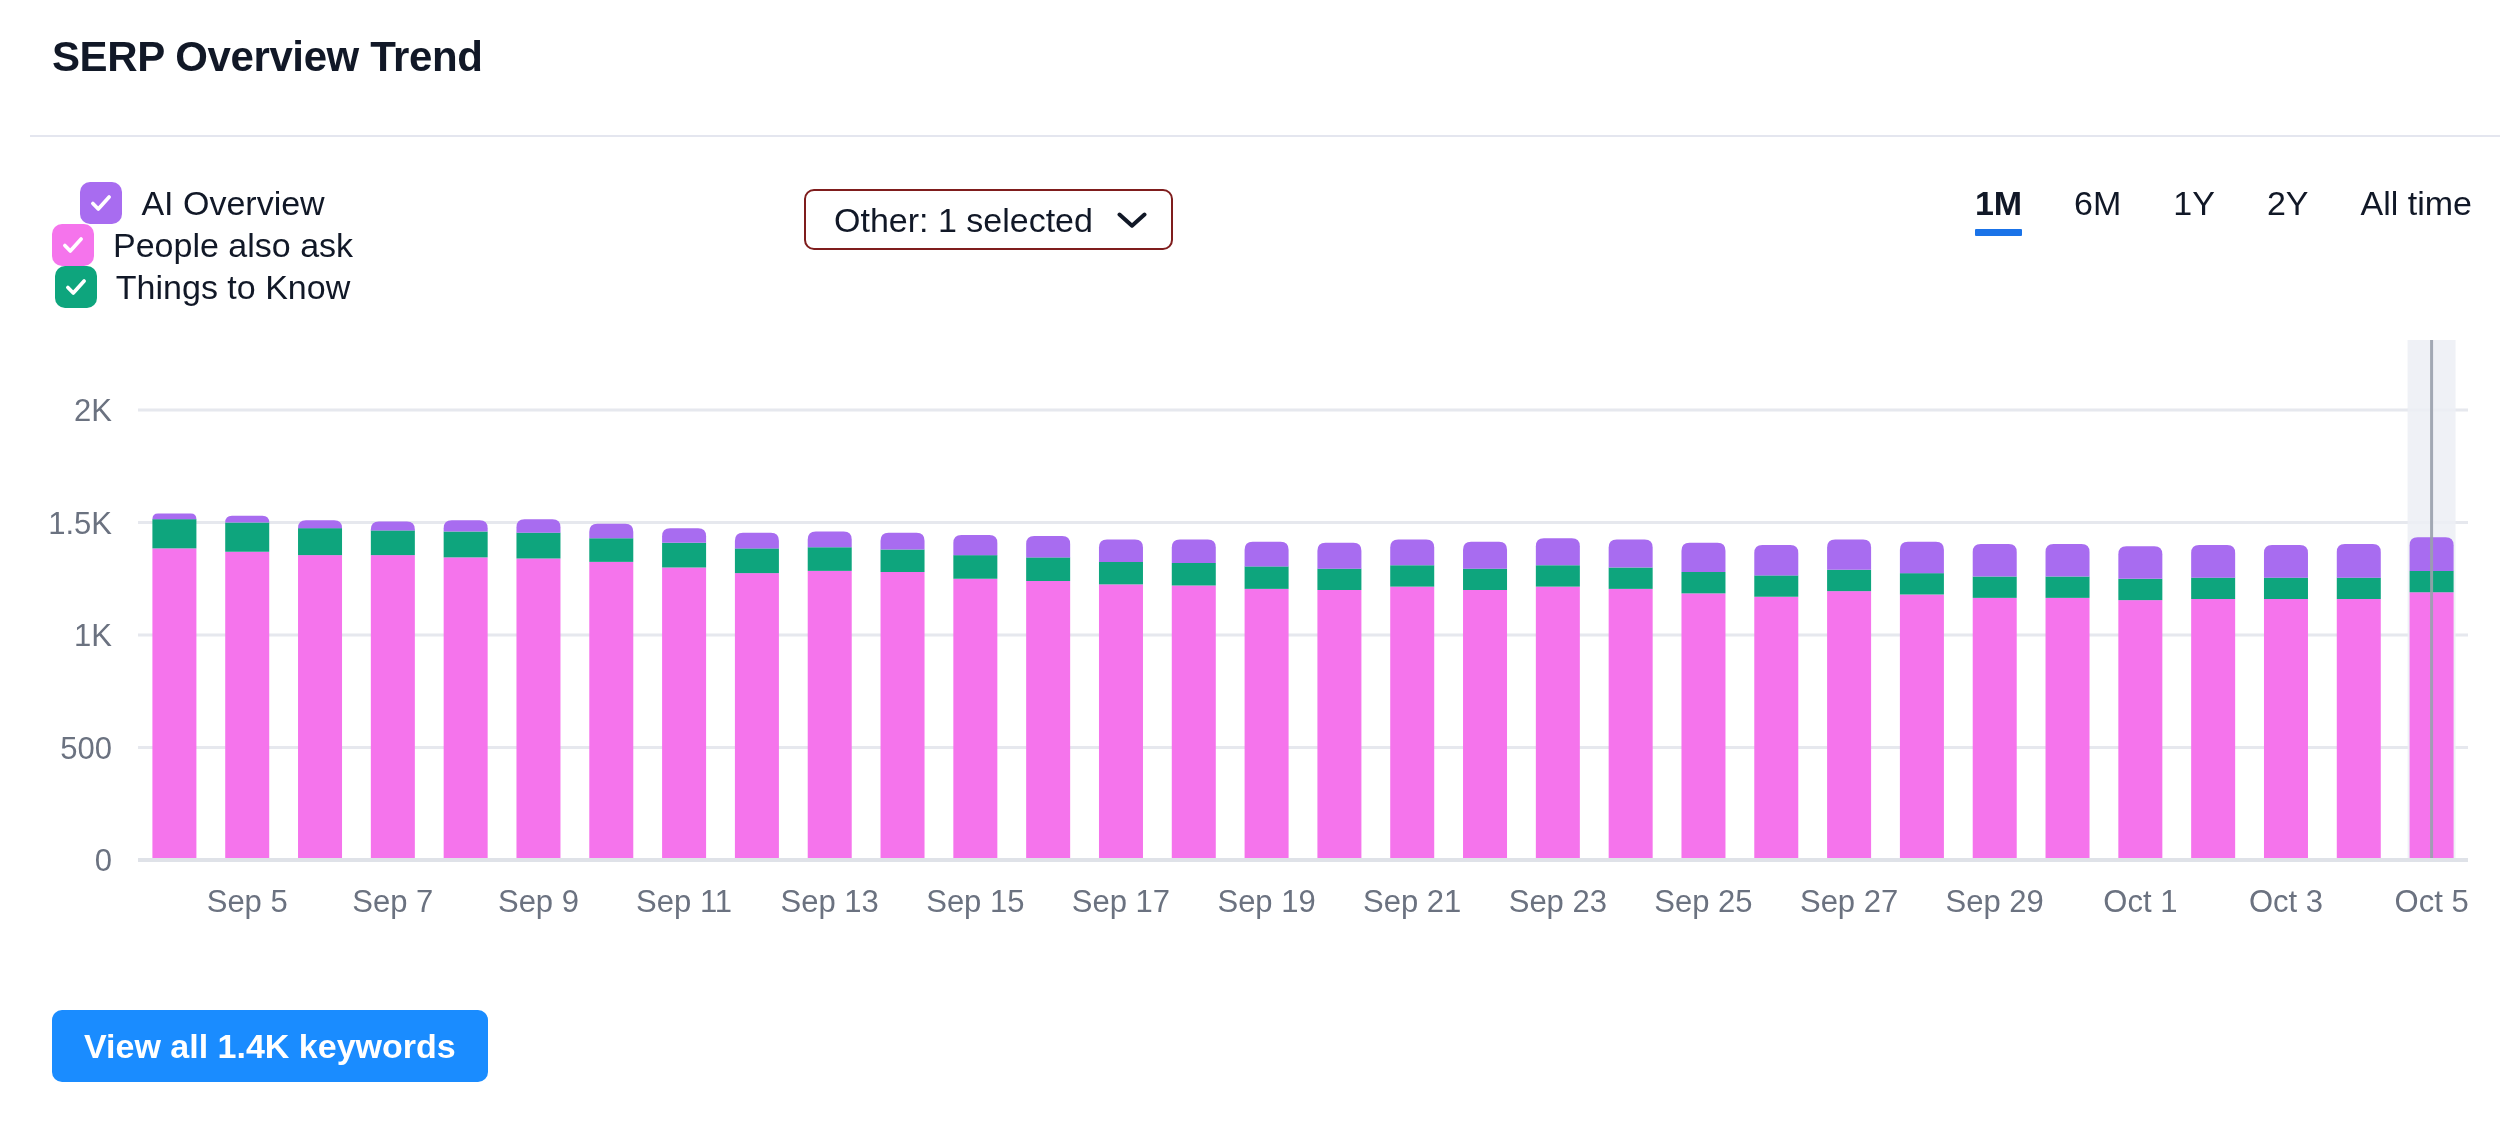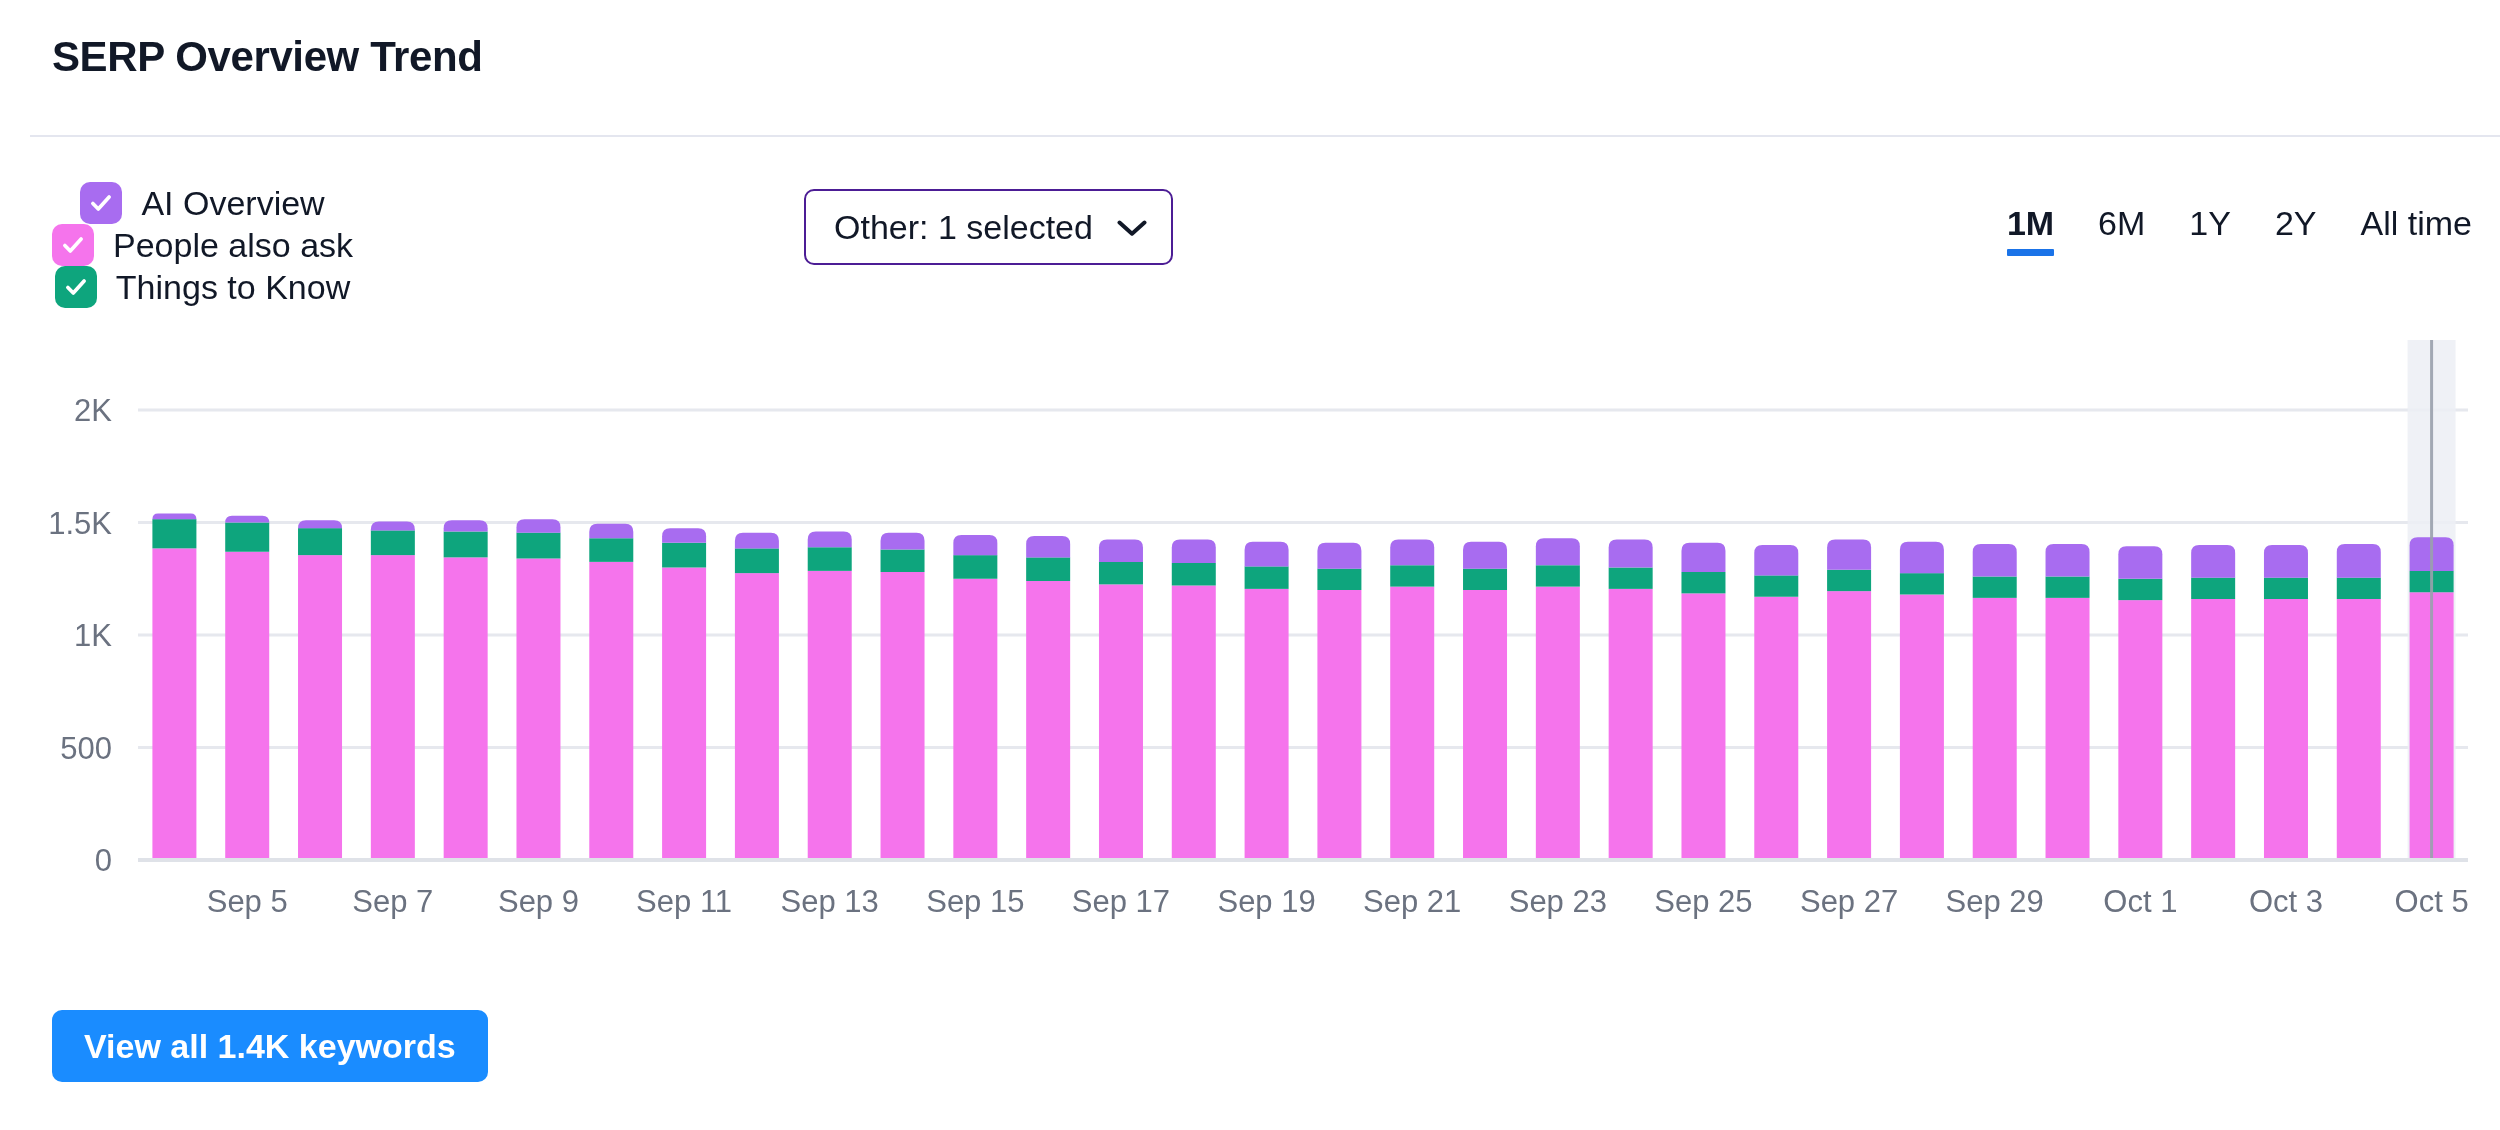--- a/index.html
+++ b/index.html
@@ -90,50 +90,50 @@
     margin-left: 19px;
     white-space: nowrap;
     line-height: 1;
   }
 
   
   .dropdown {
     position: absolute;
     left: 752px;
     top: 7px;
-    height: 76px;
+    height: 61px;
     box-sizing: border-box;
     display: flex;
     align-items: center;
     padding: 0 24px 0 28px;
-    border: 2px solid #4c1d95;
+    border: 2px solid #7f1d1d;
     border-radius: 10px;
     background: #ffffff;
     cursor: pointer;
     white-space: nowrap;
   }
   .dropdown-label {
     font-size: 34px;
     color: #111827;
     line-height: 1;
   }
   .caret {
     margin-left: 24px;
     display: flex;
     align-items: center;
   }
 
   
   .ranges {
     position: absolute;
     right: -10px;
-    top: 24px;
+    top: 4px;
     display: flex;
     align-items: flex-end;
-    gap: 0;
+    gap: 8px;
   }
   .range-tab {
     position: relative;
     font-size: 34px;
     color: #111827;
     padding: 0 0 16px 0;
     margin-left: 44px;
     cursor: pointer;
     line-height: 1;
     white-space: nowrap;

